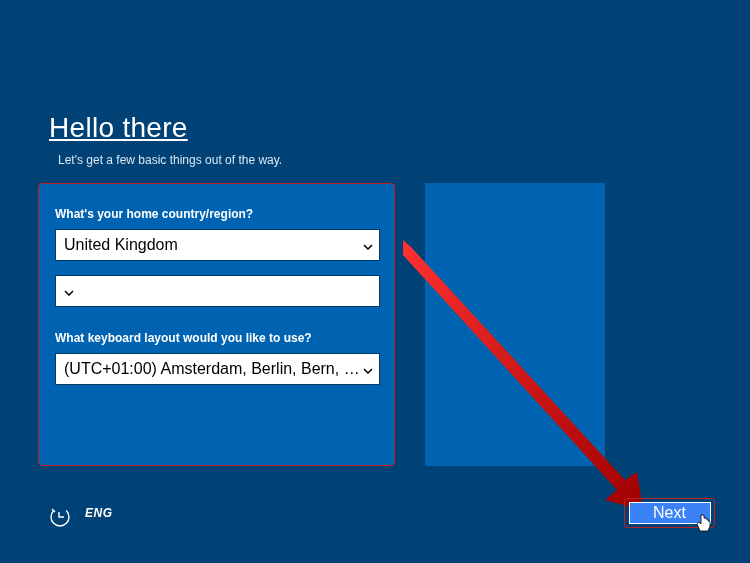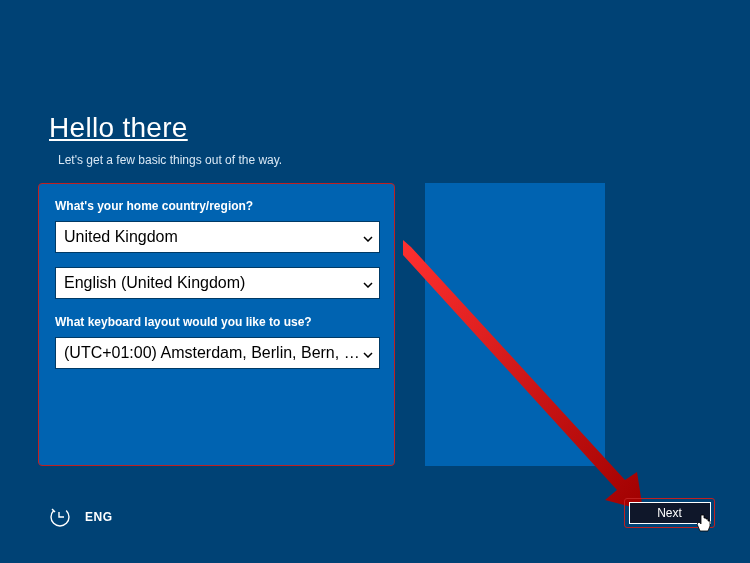--- a/index.html
+++ b/index.html
@@ -41,21 +41,21 @@
       background: #0063b1;
       padding: 13px 16px 10px 16px;
       display: flex;
       flex-direction: column;
       gap: 8px;
     }
     .field-label {
       font-size: 12px;
       font-weight: 600;
       color: #ffffff;
-      margin-top: 2px;
+      margin-top: 10px;
     }
     .select-wrap {
       width: 325px;
       height: 32px;
       background: #ffffff;
       color: #000000;
       border: 1px solid #003a66;
       display: flex;
       align-items: center;
       justify-content: space-between;
@@ -86,36 +86,36 @@
       border: 1px solid #c02020;
       border-radius: 3px;
       display: flex;
       align-items: center;
       justify-content: center;
       padding: 2px;
     }
     .next-button {
       width: 82px;
       height: 22px;
-      background: #0f172a;
+      background: #3b82f6;
       border: 1px solid #ffffff;
       color: #ffffff;
-      font-size: 12px;
+      font-size: 16px;
       display: flex;
       align-items: center;
       justify-content: center;
       cursor: pointer;
     }
     .ease-access {
       position: absolute;
       left: 49px;
       bottom: 35px;
       display: flex;
-      align-items: center;
       gap: 14px;
+      font-style: italic;
     }
     .ease-icon svg { display: block; }
     .lang-indicator {
       font-size: 12px;
       font-weight: 600;
       letter-spacing: 0.5px;
       color: #ffffff;
     }
     
     .arrow-svg {
@@ -146,21 +146,20 @@
   <div class="select-wrap">
     <span class="select-text">United Kingdom</span>
     <span>
       <svg width="10" height="6" viewBox="0 0 10 6">
           <path d="M1 1 L5 5 L9 1" stroke="#000" stroke-width="1.5" fill="none"></path>
         </svg>
     </span>
   </div>
 
   <div class="select-wrap">
-    <span class="select-text">English (United Kingdom)</span>
     <span>
       <svg width="10" height="6" viewBox="0 0 10 6">
           <path d="M1 1 L5 5 L9 1" stroke="#000" stroke-width="1.5" fill="none"></path>
         </svg>
     </span>
   </div>
 
   <div class="field-label">What keyboard layout would you like to use?</div>
 
   <div class="select-wrap">

